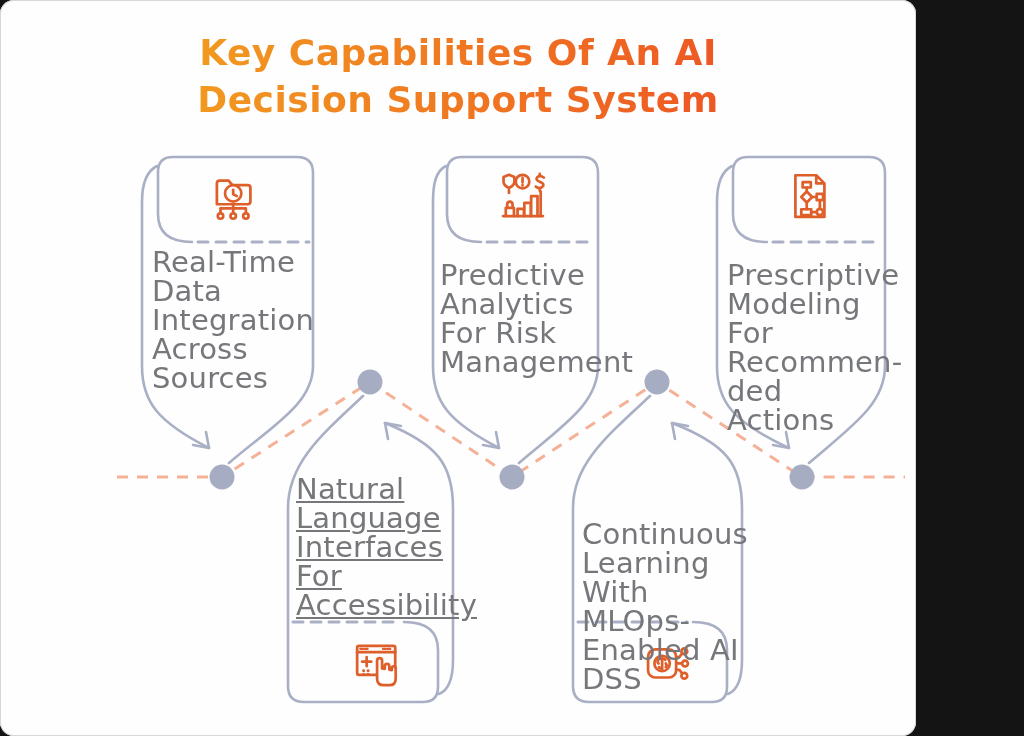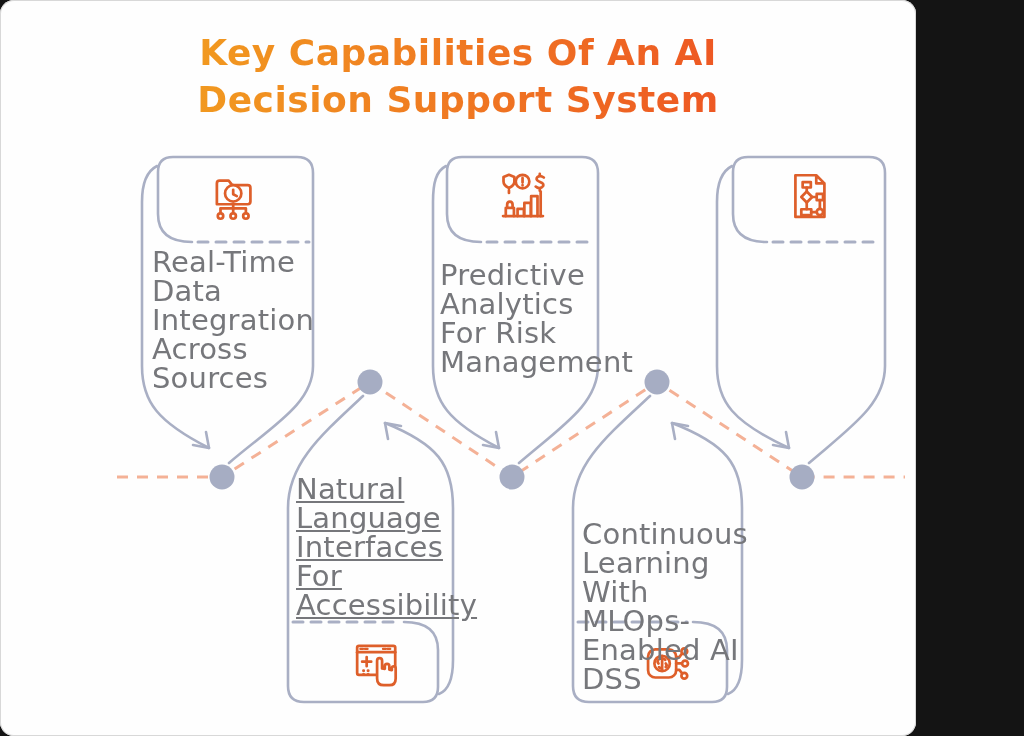--- a/index.html
+++ b/index.html
@@ -147,20 +147,24 @@
 
   <div class="card-label c1">Real-Time
 Data
 Integration
 Across
 Sources</div>
   <div class="card-label c2">Predictive
 Analytics
 For Risk
 Management</div>
+  <div class="card-label c3">Prescriptive
+Modeling For
+Recommen-
+ded Actions</div>
   <div class="card-label c4">Natural
 Language
 Interfaces
 For
 Accessibility</div>
   <div class="card-label c5">Continuous
 Learning With
 MLOps-
 Enabled AI
 DSS</div>

